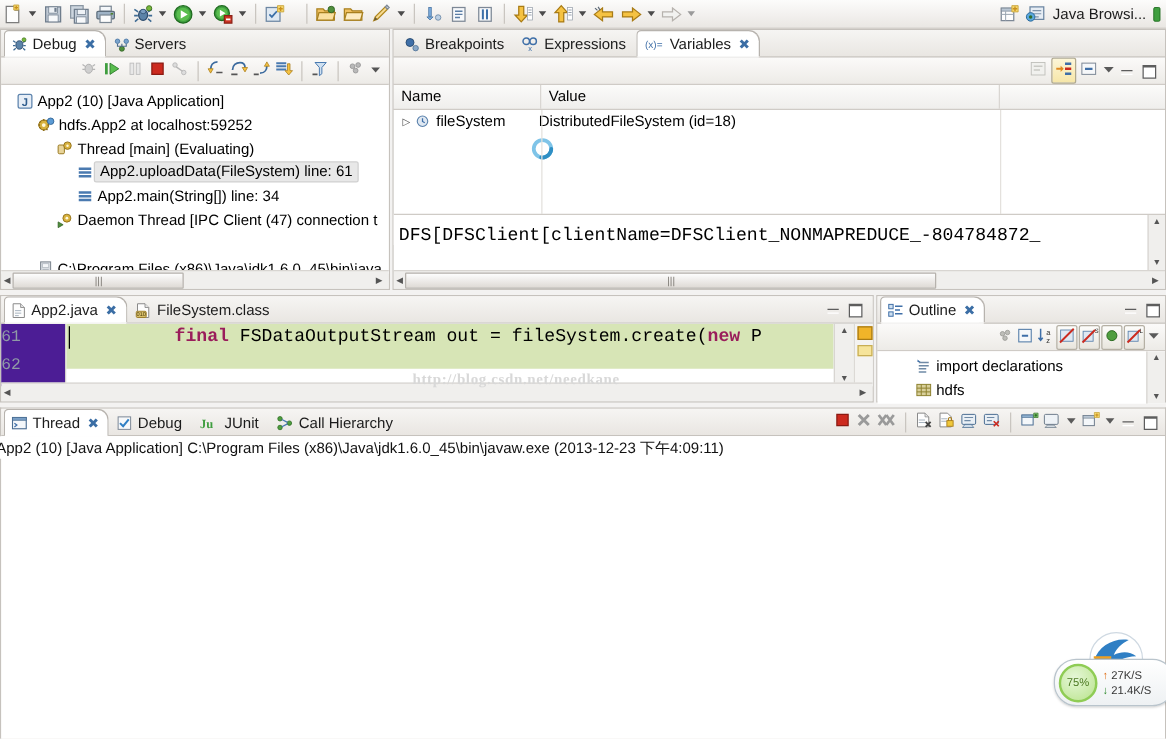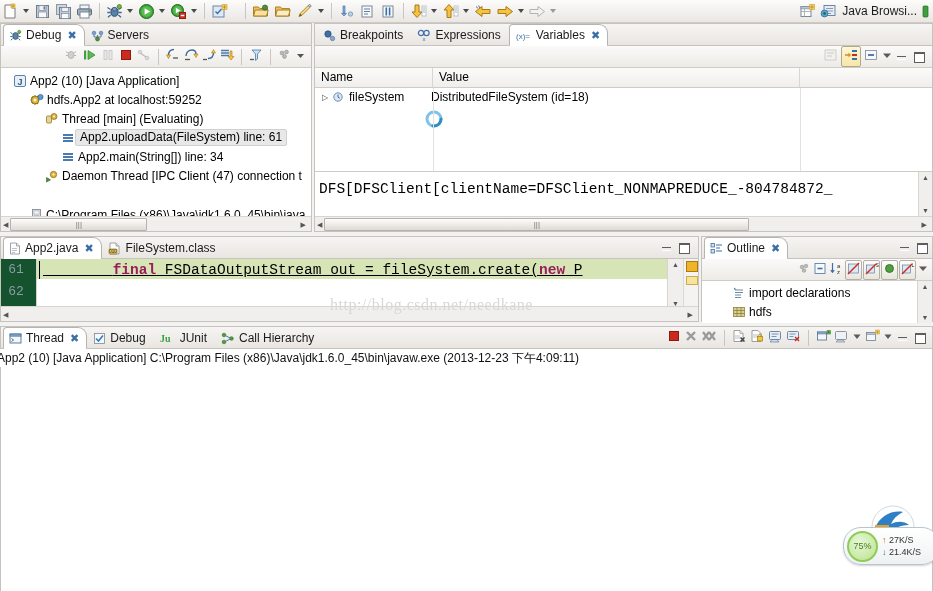--- a/index.html
+++ b/index.html
@@ -108,47 +108,47 @@
   }
   .sb-arrow { font-size: 7px; color: #555; line-height: 1; padding: 2px; }
   .sb-thumb-h {
     height: 11px; background: linear-gradient(to bottom,#fdfdfd,#dedad5);
     border: 1px solid #b6b2ad; border-radius: 1px;
     display:flex; align-items:center; justify-content:center; color:#7a7670; font-size:8px;
   }
 
   
   .gutter {
-    width: 36px; background: #14532d; border-right: 1px solid #d4d0cb;
+    width: 52px; background: #4c1d95; border-right: 1px solid #d4d0cb;
     font-family: "Liberation Mono", monospace; font-size: 13px; color: #8f9aa6;
-    text-align: center; padding-right: 5px; box-sizing: border-box;
+    text-align: left; padding-right: 5px; box-sizing: border-box;
   }
   .gutter div { height: 22px; line-height: 22px; }
   .codearea {
     position: relative; font-family: "Liberation Mono", monospace; font-size: 14.5px;
     background: #fff; overflow: hidden; flex: 1;
   }
-  .codeline { height: 20px; line-height: 22px; white-space: pre; padding-left: 6px; text-decoration: underline;}
+  .codeline { height: 36px; line-height: 22px; white-space: pre; padding-left: 17px;}
   .codeline.hl { background: #d7e5b6; }
   .kw { color: #9a1d5b; font-weight: bold; }
   .caretbar {
     position: absolute; left: 2px; top: 2px; width: 1px; height: 18px; background: #000;
   }
 
   
   .console-body { background: #fff; }
   .console-status {
     height: 18px; line-height: 18px; font-size: 12px; padding-left: 0px;
     background: #fff; color: #111; white-space: nowrap; overflow:hidden;
   }
 
   
   .watermark {
-    position: absolute; font-family: "Liberation Serif", serif; font-size: 16px;
-    color: #d8d8d8; letter-spacing: 0.5px; white-space: nowrap; pointer-events: none;
+    position: absolute; font-family: "Liberation Serif", serif; font-size: 12px;
+    color: #d8d8d8; letter-spacing: 0.5px; white-space: nowrap; pointer-events: none; font-weight: bold;
   }
 
   
   .speedwrap { position: absolute; }
   .speed-pill {
     position: absolute; left: 3px; top: 22px; width: 95px; height: 36px;
     background: linear-gradient(to bottom,#ffffff,#eef1f3);
     border: 1px solid #b9c4cc; border-radius: 18px;
     box-shadow: 0 1px 2px rgba(0,0,0,.18);
     display: flex; align-items: center;

